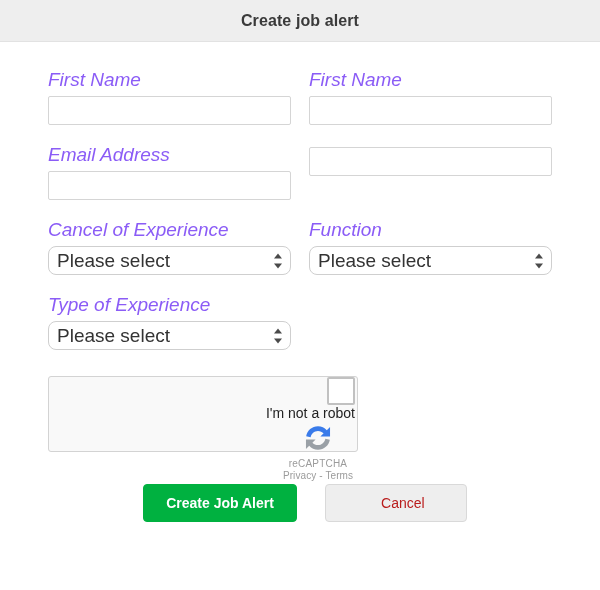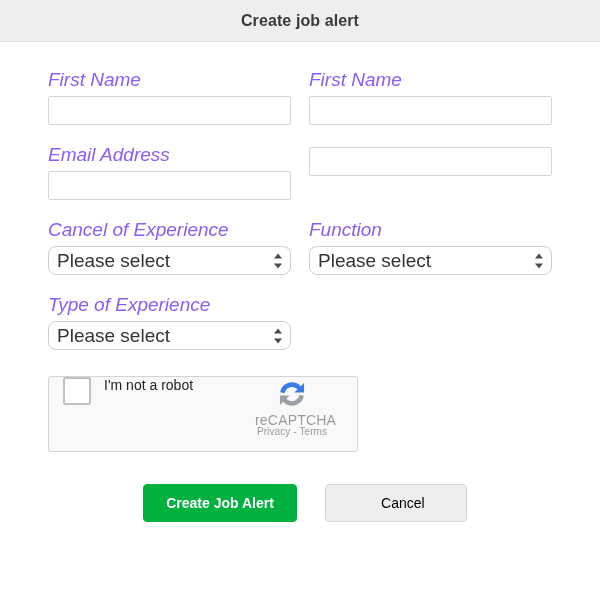--- a/index.html
+++ b/index.html
@@ -133,23 +133,24 @@
   
   .recaptcha {
     margin-top: 4px;
     width: 310px;
     height: 76px;
     box-sizing: border-box;
     background: #f9f9f9;
     border: 1px solid #d3d3d3;
     border-radius: 3px;
     display: flex;
-    align-items: flex-start;
-    padding: 0 28px 0 14px;
+    align-items: flex-end;
+    padding: 0 2px 0 14px;
     position: relative;
+    flex-direction: column;
   }
   .recaptcha-check {
     width: 28px;
     height: 28px;
     box-sizing: border-box;
     background: #ffffff;
     border: 2px solid #c1c1c1;
     border-radius: 2px;
     flex: 0 0 auto;
     cursor: pointer;
@@ -167,21 +168,21 @@
     text-align: center;
     padding-bottom: 2px;
   }
   .recaptcha-logo {
     width: 34px;
     height: 34px;
     margin: 0 auto 3px auto;
     display: block;
   }
   .recaptcha-name {
-    font-size: 14px;
+    font-size: 10px;
     color: #9b9b9b;
     line-height: 12px;
     letter-spacing: 0.2px;
   }
   .recaptcha-legal {
     font-size: 10px;
     color: #9b9b9b;
     line-height: 11px;
     letter-spacing: 0.1px;
   }
@@ -209,21 +210,21 @@
     white-space: nowrap;
   }
   .btn-primary {
     background: #00b140;
     border: 1px solid #00b140;
     color: #ffffff;
   }
   .btn-secondary {
     background: #eeeeee;
     border: 1px solid #d9d9d9;
-    color: #000000;
+    color: #b91c1c;
     font-weight: normal;
     min-width: 142px;
     padding-left: 36px;
   }
 </style>
 </head>
 <body>
 
 <div class="modal">
 

